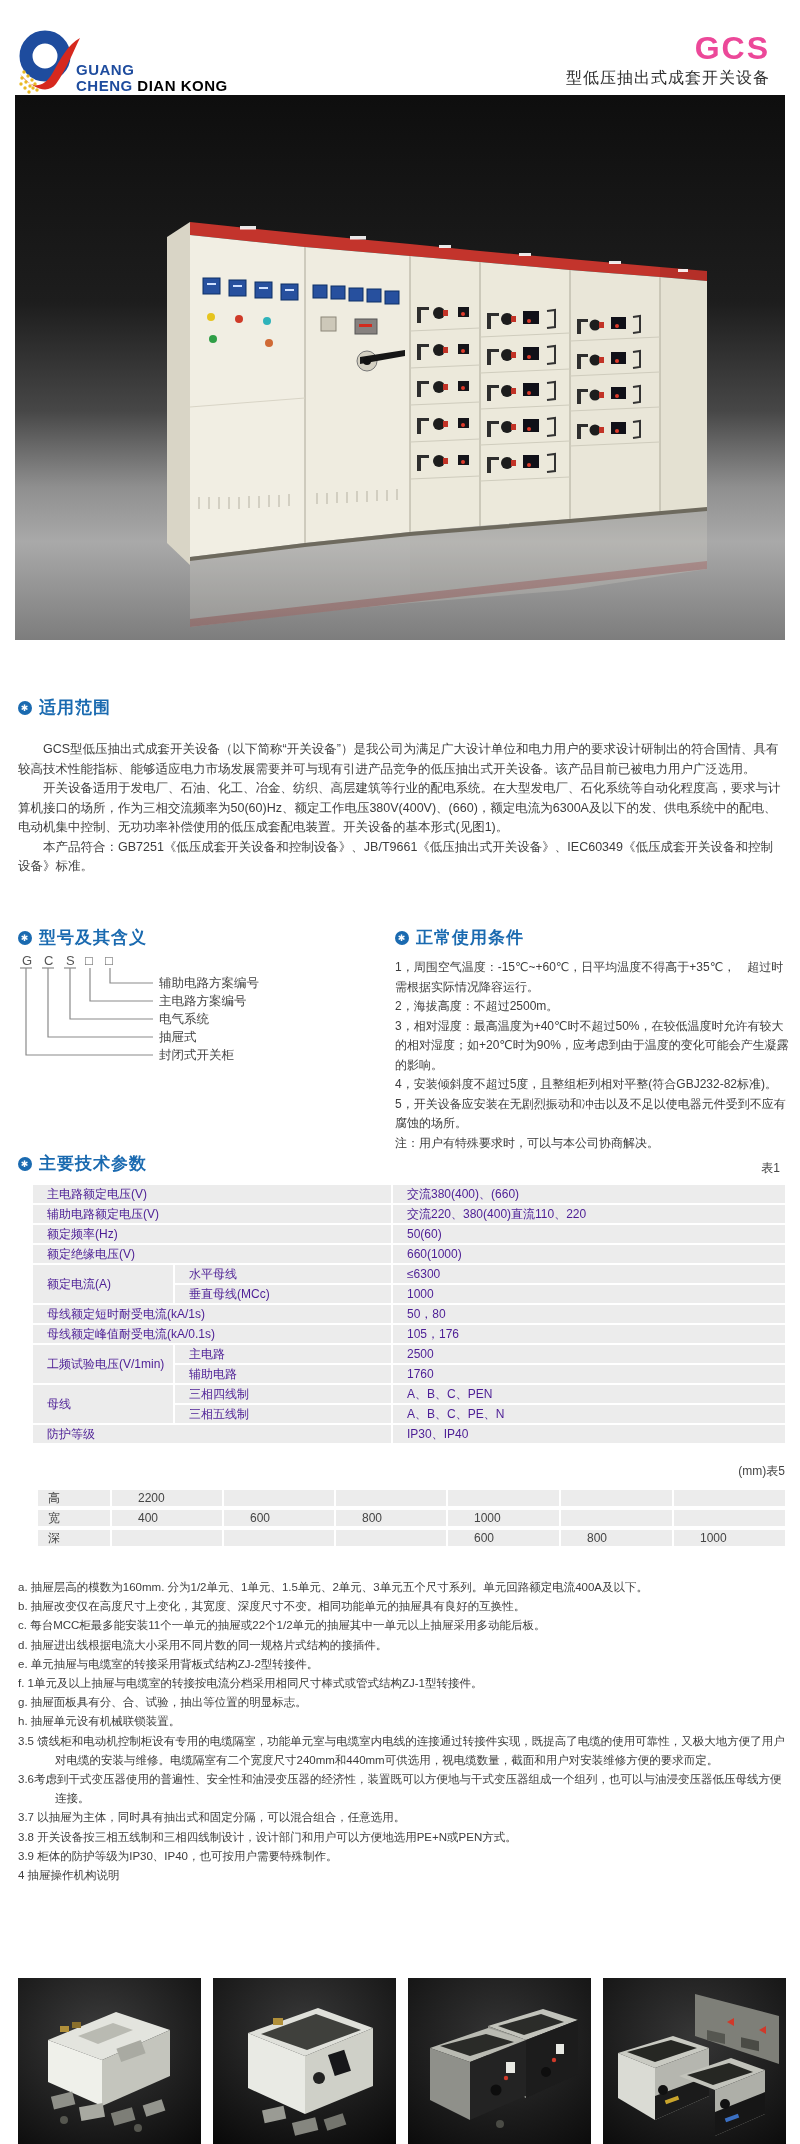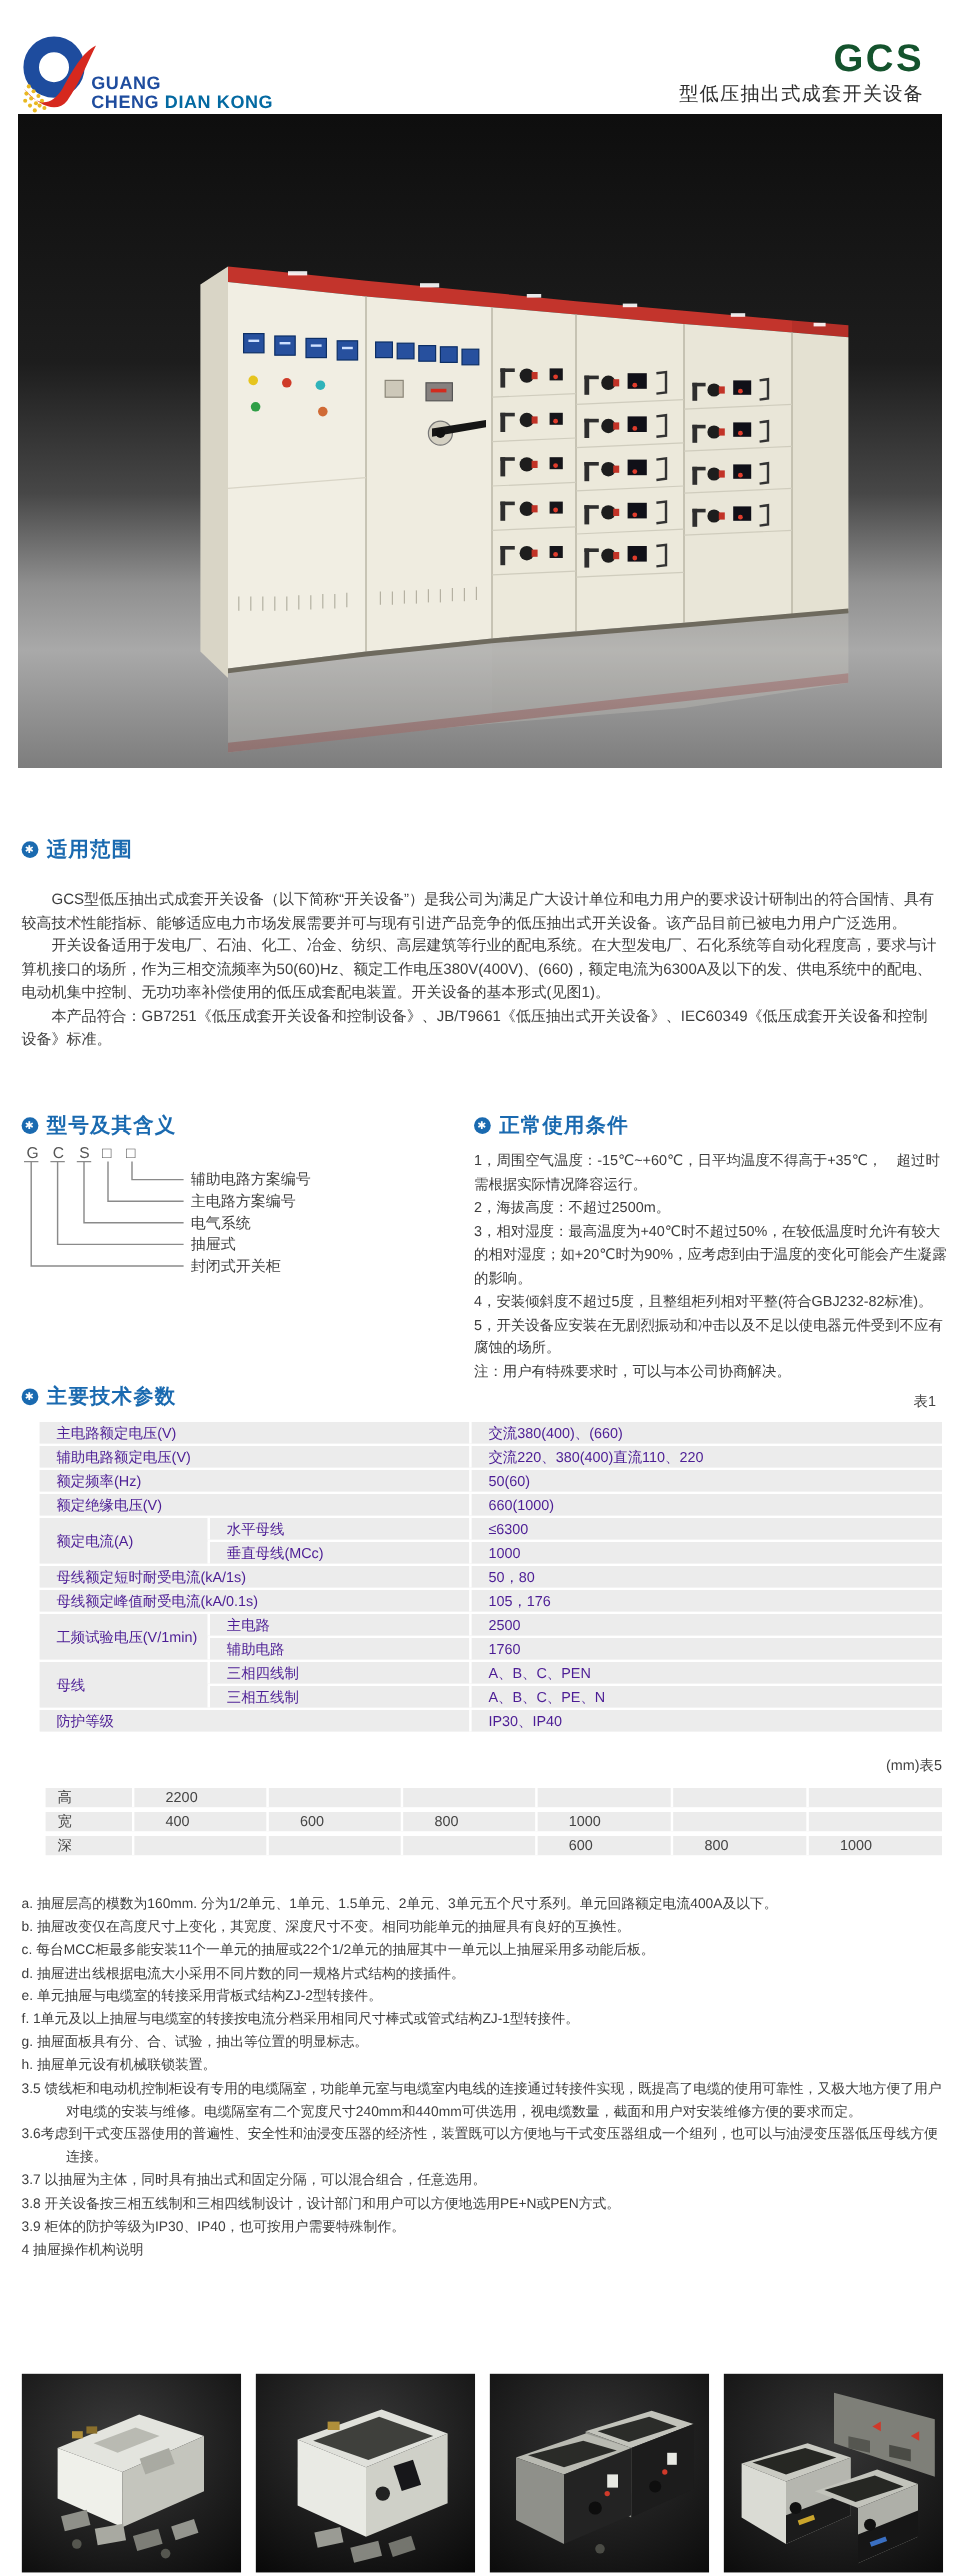--- a/index.html
+++ b/index.html
@@ -6,22 +6,22 @@
   html,body { background:#ffffff; }
   body {
     width:800px; height:2144px; position:relative; overflow:hidden;
     font-family:"Liberation Sans","DejaVu Sans",sans-serif; color:#3d3d3d;
   }
   .abs { position:absolute; }
 
   
   .logo-text { position:absolute; left:76px; top:62px; line-height:16px; font-weight:bold; font-size:15px; letter-spacing:0.5px; }
   .logo-blue { color:#1e4c9e; }
-  .logo-red  { color:#0369a1; }
-  .gcs-title { position:absolute; right:30px; top:30px; font-size:32px; font-weight:bold; color:#14532d; letter-spacing:2px; text-align:right; }
+  .logo-red  { color:#000000; }
+  .gcs-title { position:absolute; right:30px; top:30px; font-size:32px; font-weight:bold; color:#ec4899; letter-spacing:2px; text-align:right; }
   .gcs-sub   { position:absolute; right:30px; top:68px; font-size:16px; color:#2e2e2e; text-align:right; letter-spacing:1px; }
 
   
   .sec-head { position:absolute; display:flex; align-items:center; gap:7px; color:#1a6ab0; font-size:17px; font-weight:bold; letter-spacing:1px; }
   .star { width:14px; height:14px; border-radius:50%; background:#1a6ab0; color:#fff; font-size:9px; line-height:14px; text-align:center; flex:0 0 14px; }
 
   .txt { font-size:12.5px; color:#3d3d3d; line-height:19.5px; }
   .txt p { text-indent:2em; }
 
   .cond { position:absolute; left:395px; top:958px; width:394px; font-size:12px; line-height:19.5px; color:#3d3d3d; }

